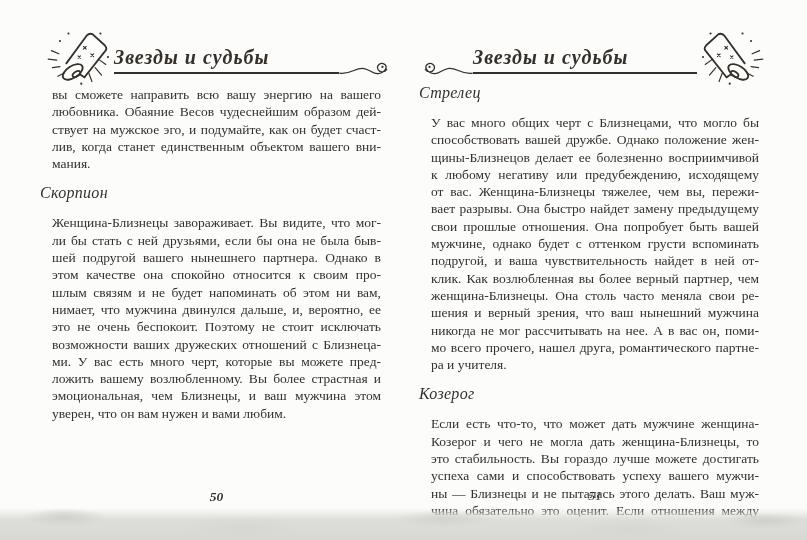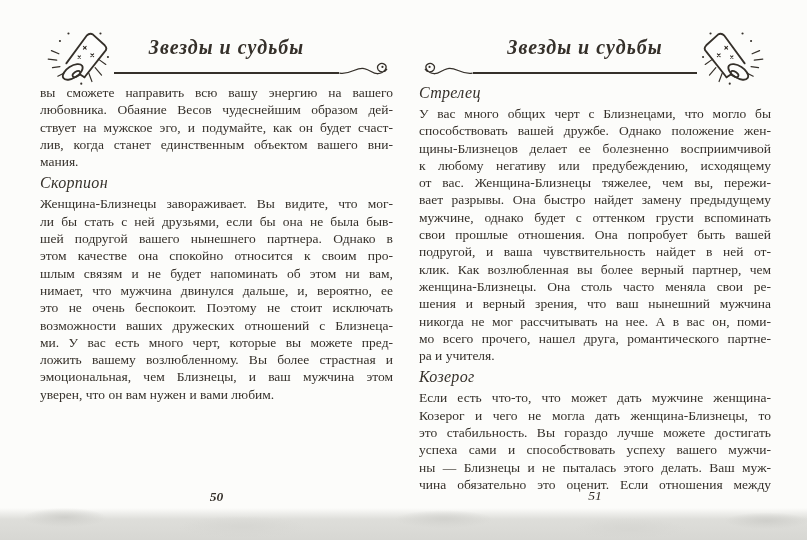--- a/index.html
+++ b/index.html
@@ -29,39 +29,39 @@
     position:absolute; top:24px; height:500px;
   }
   .page-left  { left:40px;  width:353px; }
   .page-right { left:419px; width:352px; }
 
   
   .page-header {
     display:flex; align-items:flex-end; height:50px; margin-bottom:10px;
   }
   .head-mid {
-    flex:1; text-align:center;
+    flex:1; text-align:left;
     border-bottom:2px solid var(--ink, #35302a);
-    padding-bottom:13px;
+    padding-bottom:3px;
   }
   .head-title {
     font-style:italic; font-weight:bold; font-size:20px;
     letter-spacing:1px; color:var(--ink, #35302a);
     white-space:nowrap;
   }
   .icon { display:inline-block; line-height:0; }
   .icon.scroll   { width:74px;  margin-bottom:-15px; }
   .icon.scroll svg { width:74px; height:64px; }
   .icon.flourish { width:54px;  margin-bottom:-7px; }
   .icon.flourish svg { width:54px; height:24px; }
   .mirror svg { transform:scaleX(-1); }
 
   
   .page-body { font-size:13.5px; line-height:17.3px; }
-  .paragraph { margin:0; }
+  .paragraph { margin:12px; }
   .line { text-align:justify; text-align-last:justify; white-space:normal; }
   .line.last { text-align-last:left; }
   .heading {
     font-style:italic; font-size:16px; line-height:18px;
     margin-top:4px; margin-bottom:3px; font-weight:normal;
     letter-spacing:0.3px;
   }
   .page-body .heading:first-child { margin-top:8px;font-style:italic; }
 
   
@@ -175,22 +175,22 @@
     </header>
     <div class="page-body">
         <div class="heading">Стрелец</div>
         <div class="paragraph">
           <div class="line">У вас много общих черт с Близнецами, что могло бы</div>
           <div class="line">способствовать вашей дружбе. Однако положение жен-</div>
           <div class="line">щины-Близнецов делает ее болезненно восприимчивой</div>
           <div class="line">к любому негативу или предубеждению, исходящему</div>
           <div class="line">от вас. Женщина-Близнецы тяжелее, чем вы, пережи-</div>
           <div class="line">вает разрывы. Она быстро найдет замену предыдущему</div>
+          <div class="line">свои прошлые отношения. Она попробует быть вашей</div>
           <div class="line">мужчине, однако будет с оттенком грусти вспоминать</div>
-          <div class="line">свои прошлые отношения. Она попробует быть вашей</div>
           <div class="line">подругой, и ваша чувствительность найдет в ней от-</div>
           <div class="line">клик. Как возлюбленная вы более верный партнер, чем</div>
           <div class="line">женщина-Близнецы. Она столь часто меняла свои ре-</div>
           <div class="line">шения и верный зрения, что ваш нынешний мужчина</div>
           <div class="line">никогда не мог рассчитывать на нее. А в вас он, поми-</div>
           <div class="line">мо всего прочего, нашел друга, романтического партне-</div>
           <div class="line last">ра и учителя.</div>
         </div>
         <div class="heading">Козерог</div>
         <div class="paragraph">

